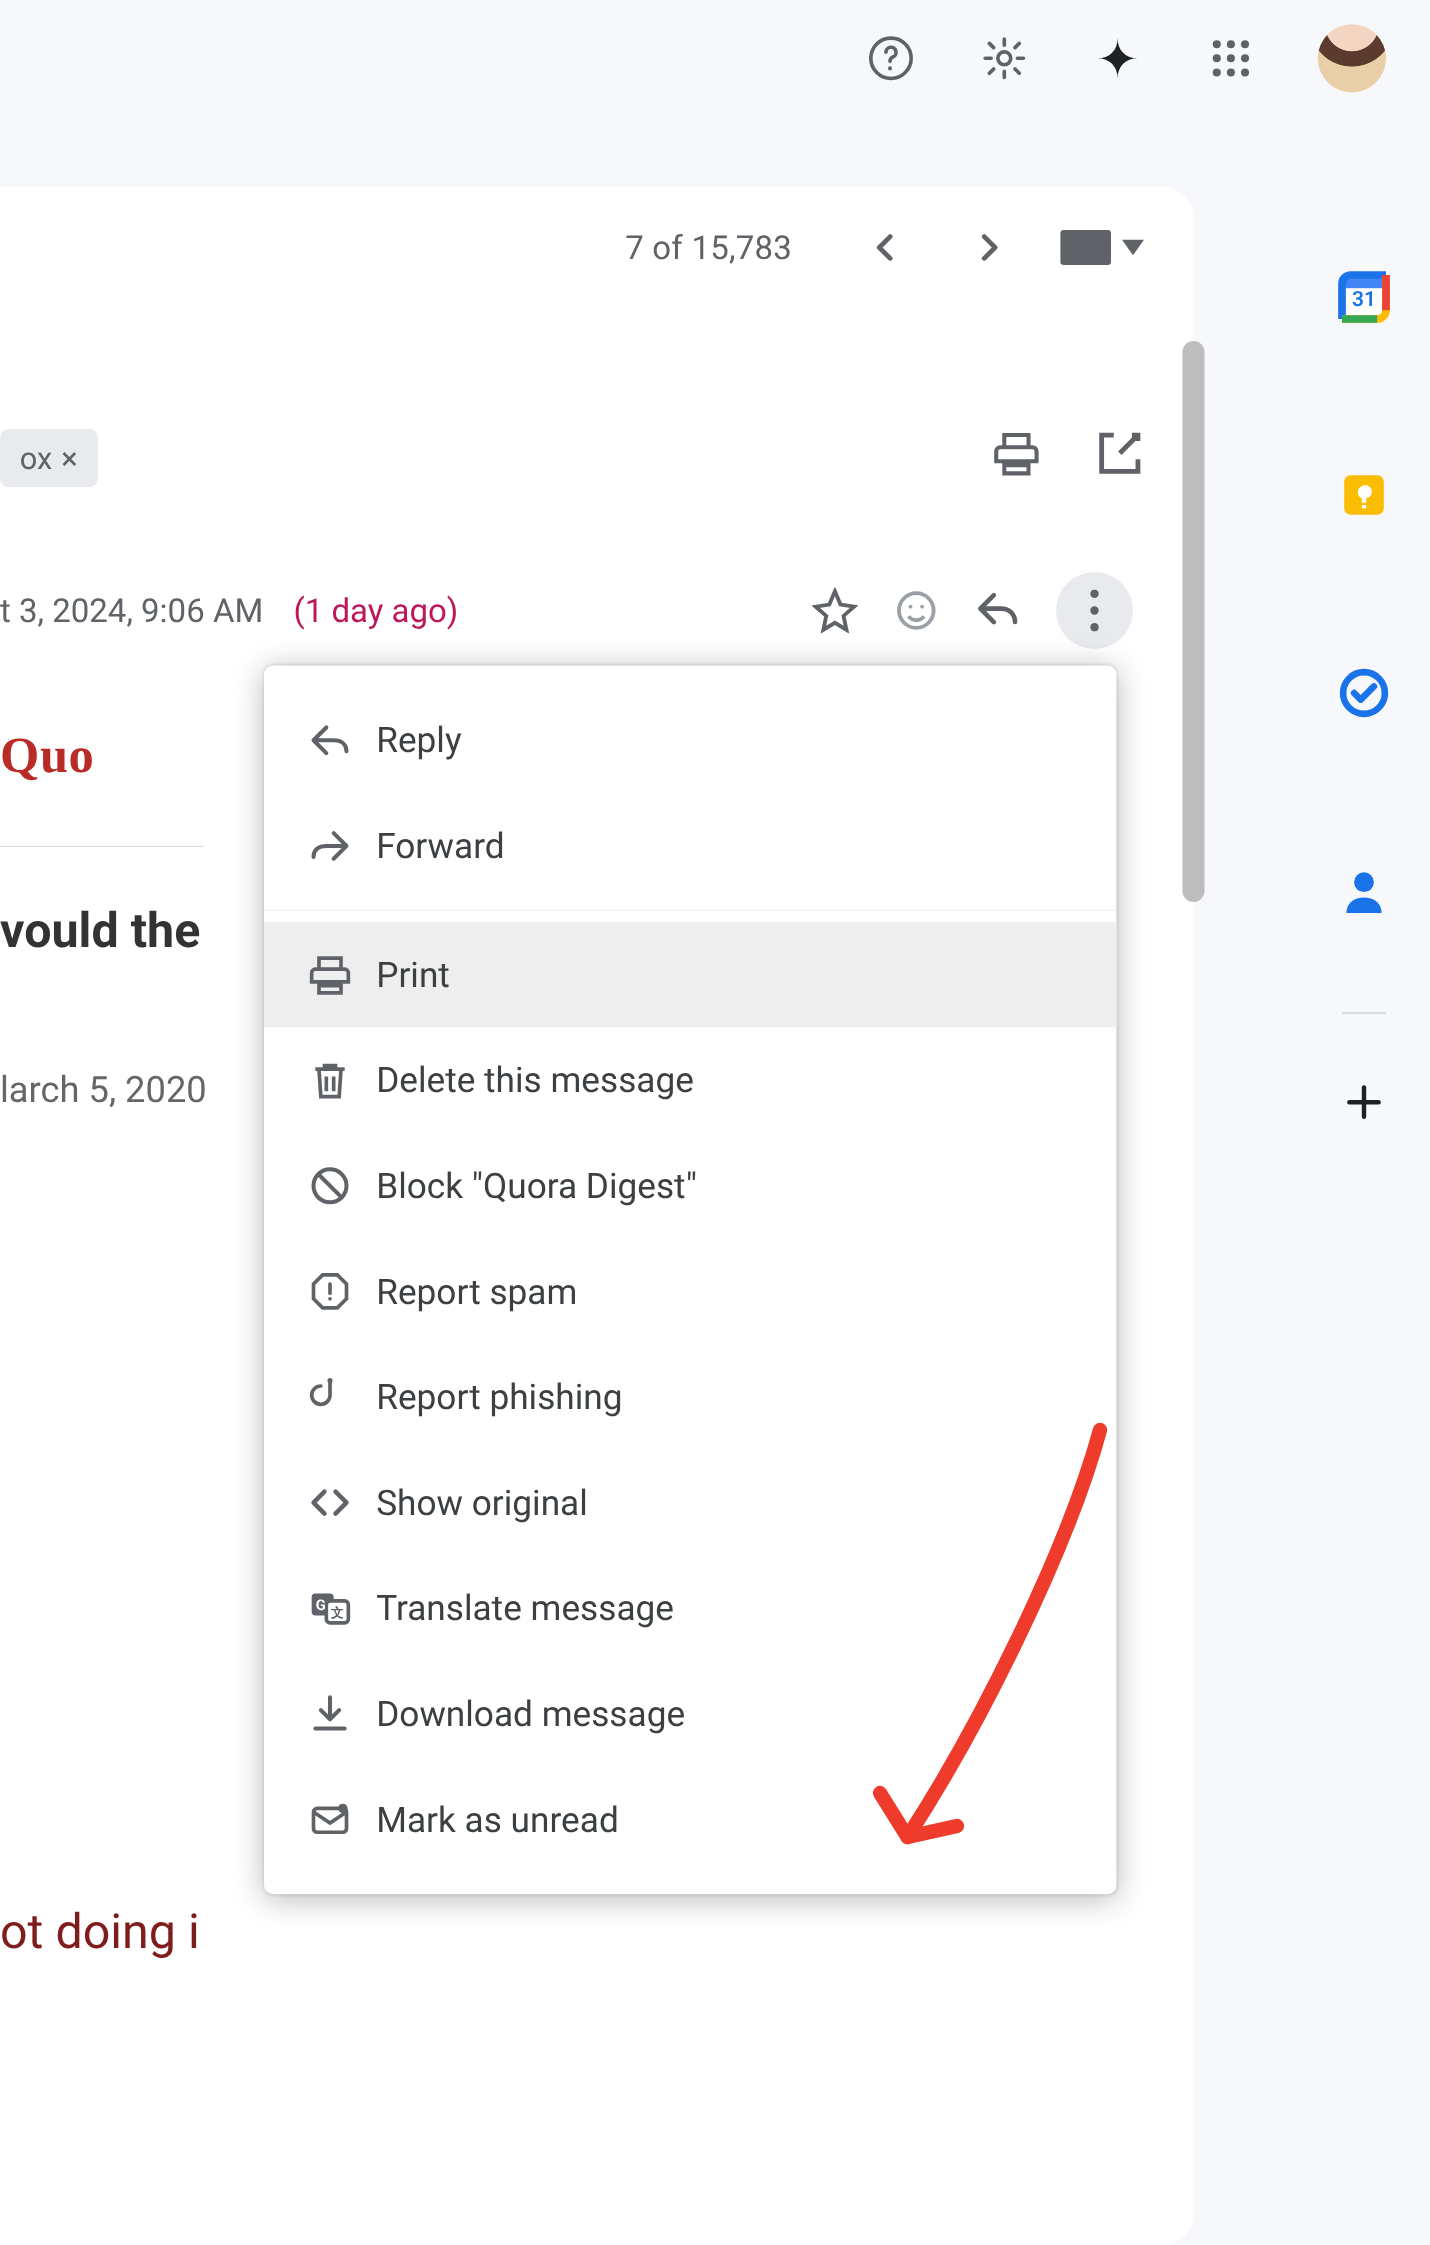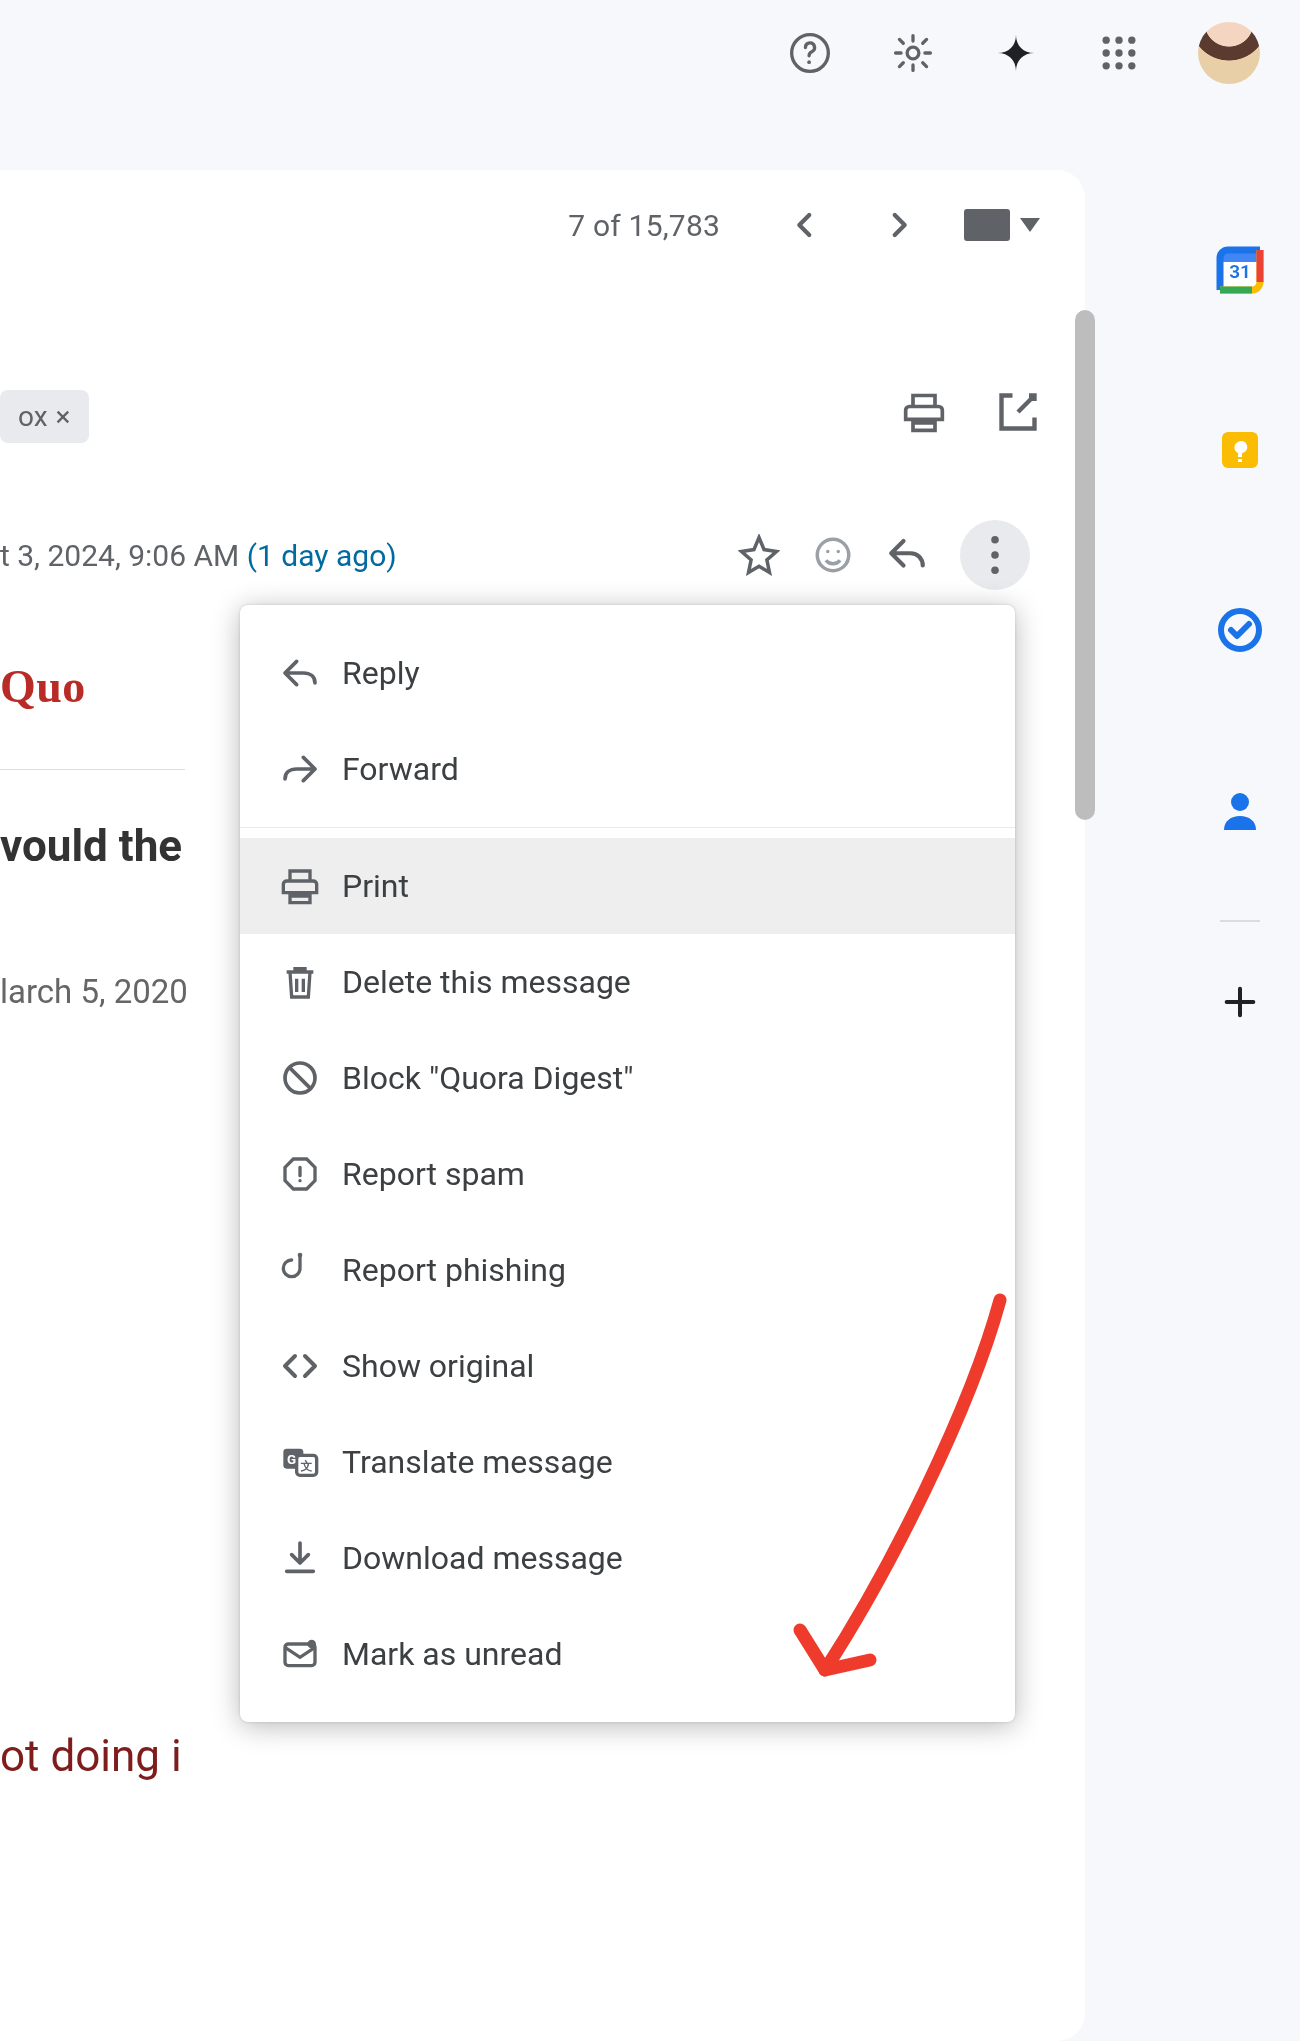--- a/index.html
+++ b/index.html
@@ -317,21 +317,21 @@
         </svg>
       <svg class="action-icon" viewBox="0 0 24 24" fill="none" stroke="currentColor" stroke-width="2.4">
           <path d="M18 3h3v3M21 3l-9 9M9 3H3v18h18v-6"></path>
         </svg>
     </div>
   </div>
 
   <div class="meta-row">
     <span class="meta-text">
       <span>t 3, 2024, 9:06 AM</span>
-      <span style="color:#0369a1;">(1 day ago)</span>
+      <span style="color:#be185d;margin-left:20px;">(1 day ago)</span>
     </span>
     <span class="meta-spacer"></span>
     <svg class="meta-icon" viewBox="0 0 24 24" fill="none" stroke="currentColor" stroke-width="2">
         <path d="M12 2l2.9 6.9L22 10l-5.5 4.8L18 22l-6-3.6L6 22l1.5-7.2L2 10l7.1-1.1z"></path>
       </svg>
     <svg class="meta-icon" viewBox="0 0 24 24" fill="none" stroke="#9aa0a6" stroke-width="2">
         <circle cx="12" cy="12" r="9"></circle>
         <circle cx="9" cy="10" r="1" fill="#9aa0a6" stroke="none"></circle>
         <circle cx="15" cy="10" r="1" fill="#9aa0a6" stroke="none"></circle>
         <path d="M8 15c1 1.5 2.5 2 4 2s3-.5 4-2"></path>

